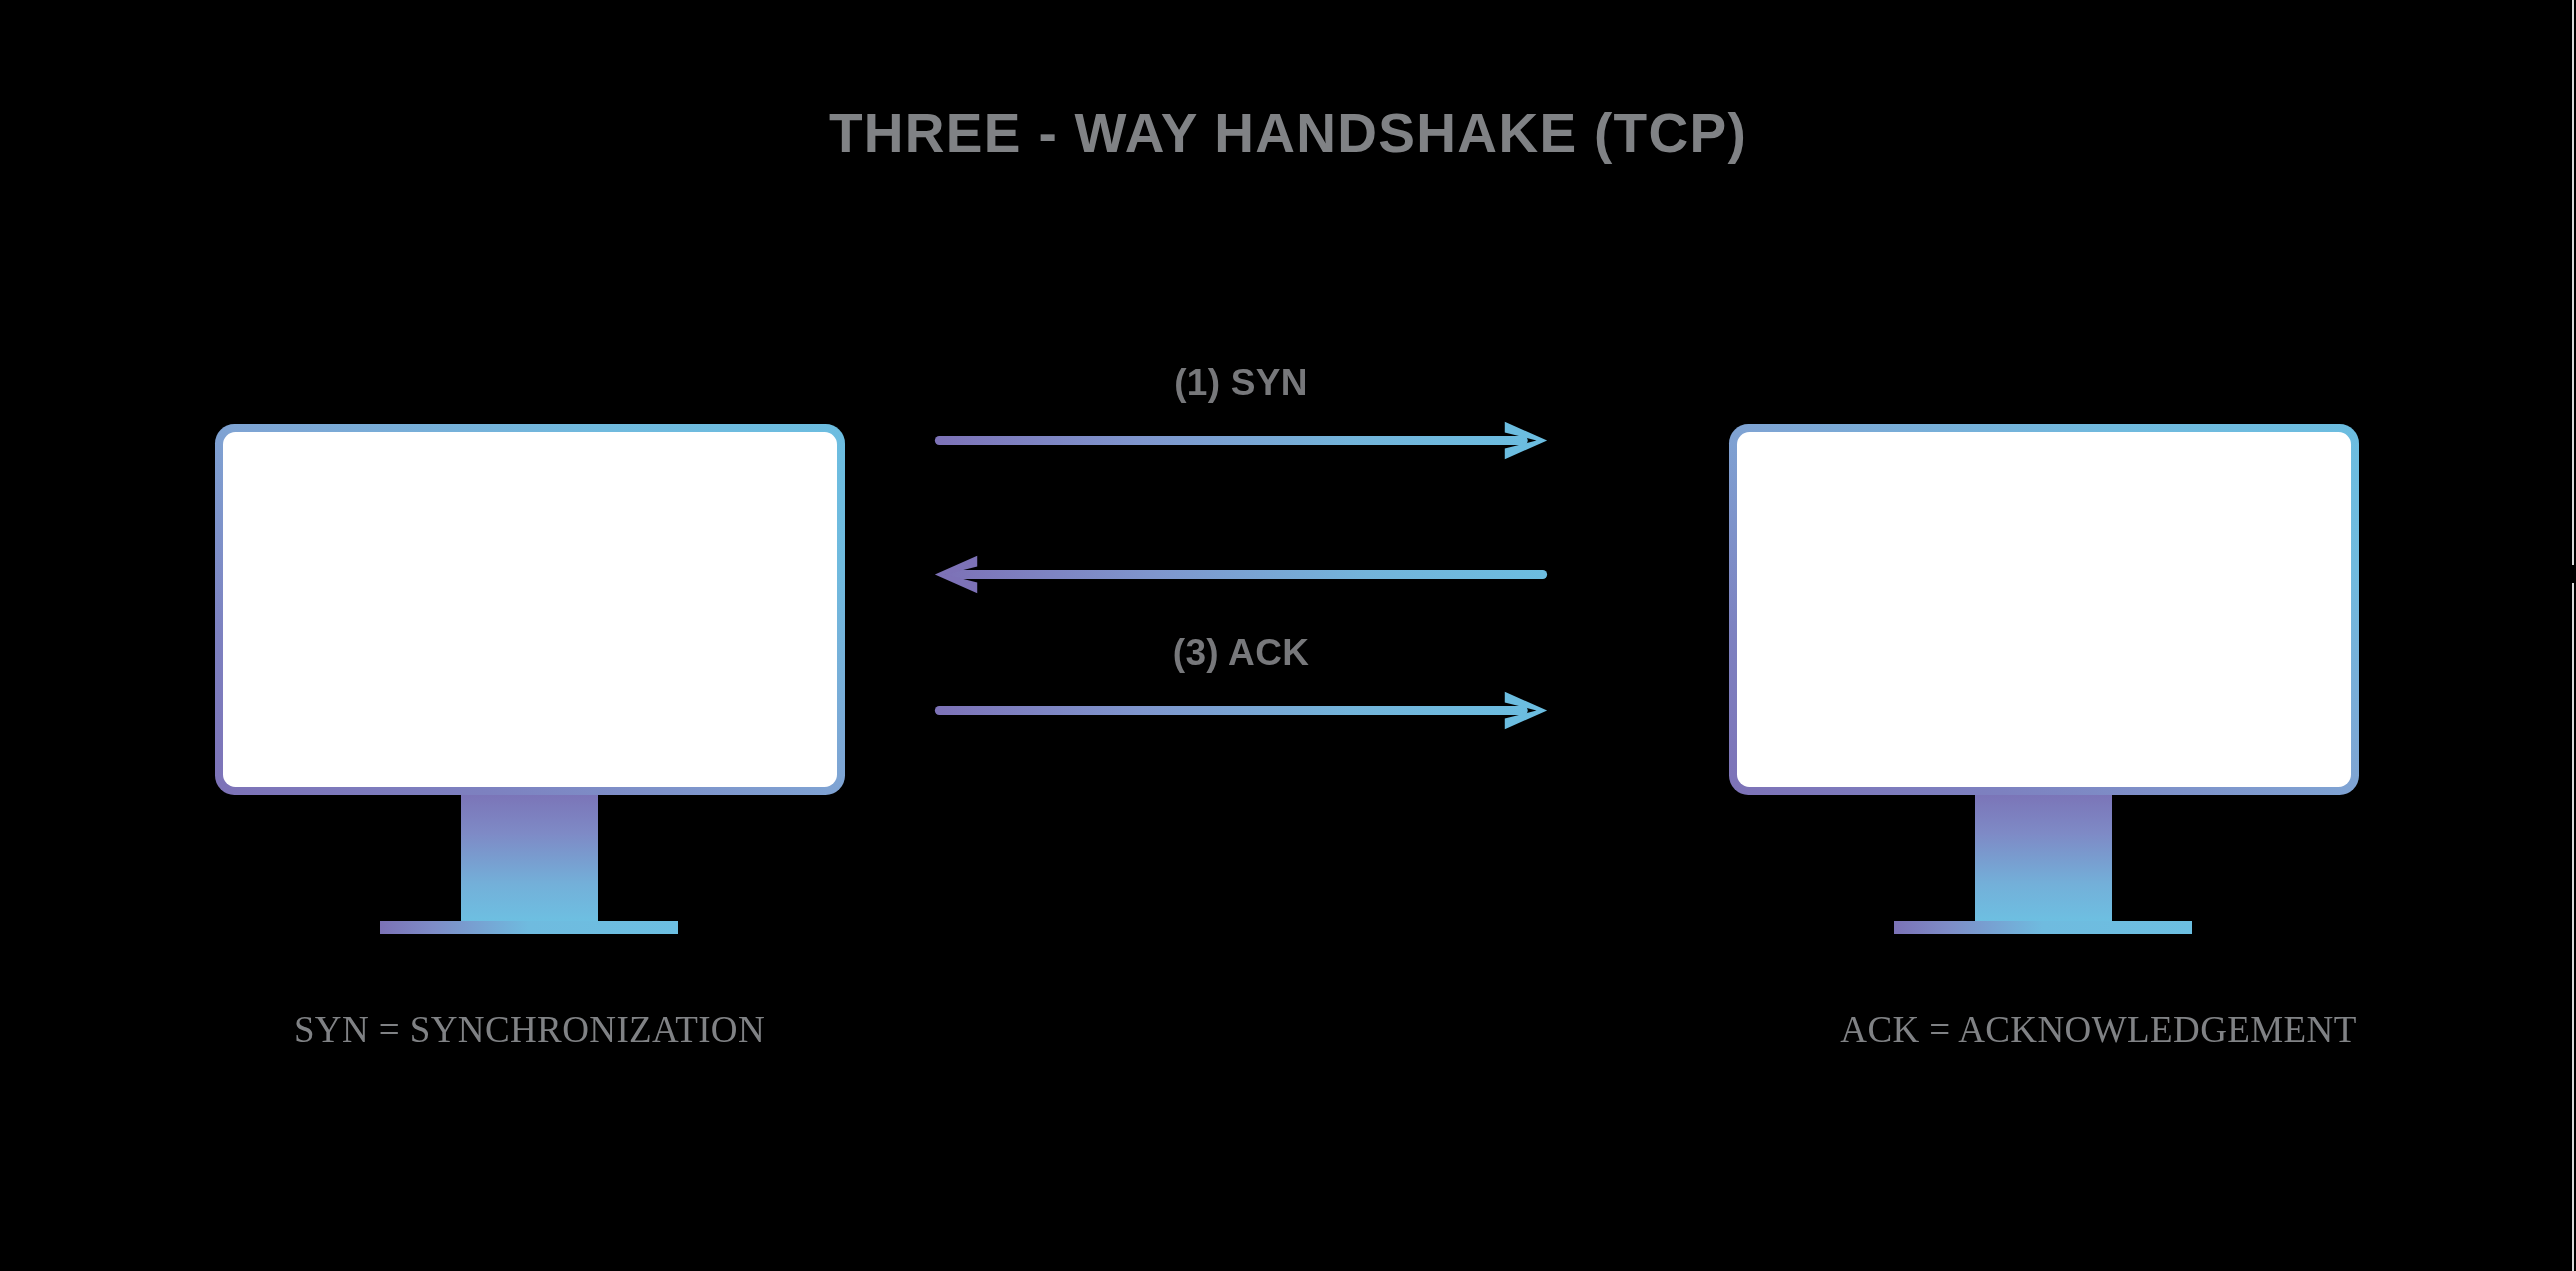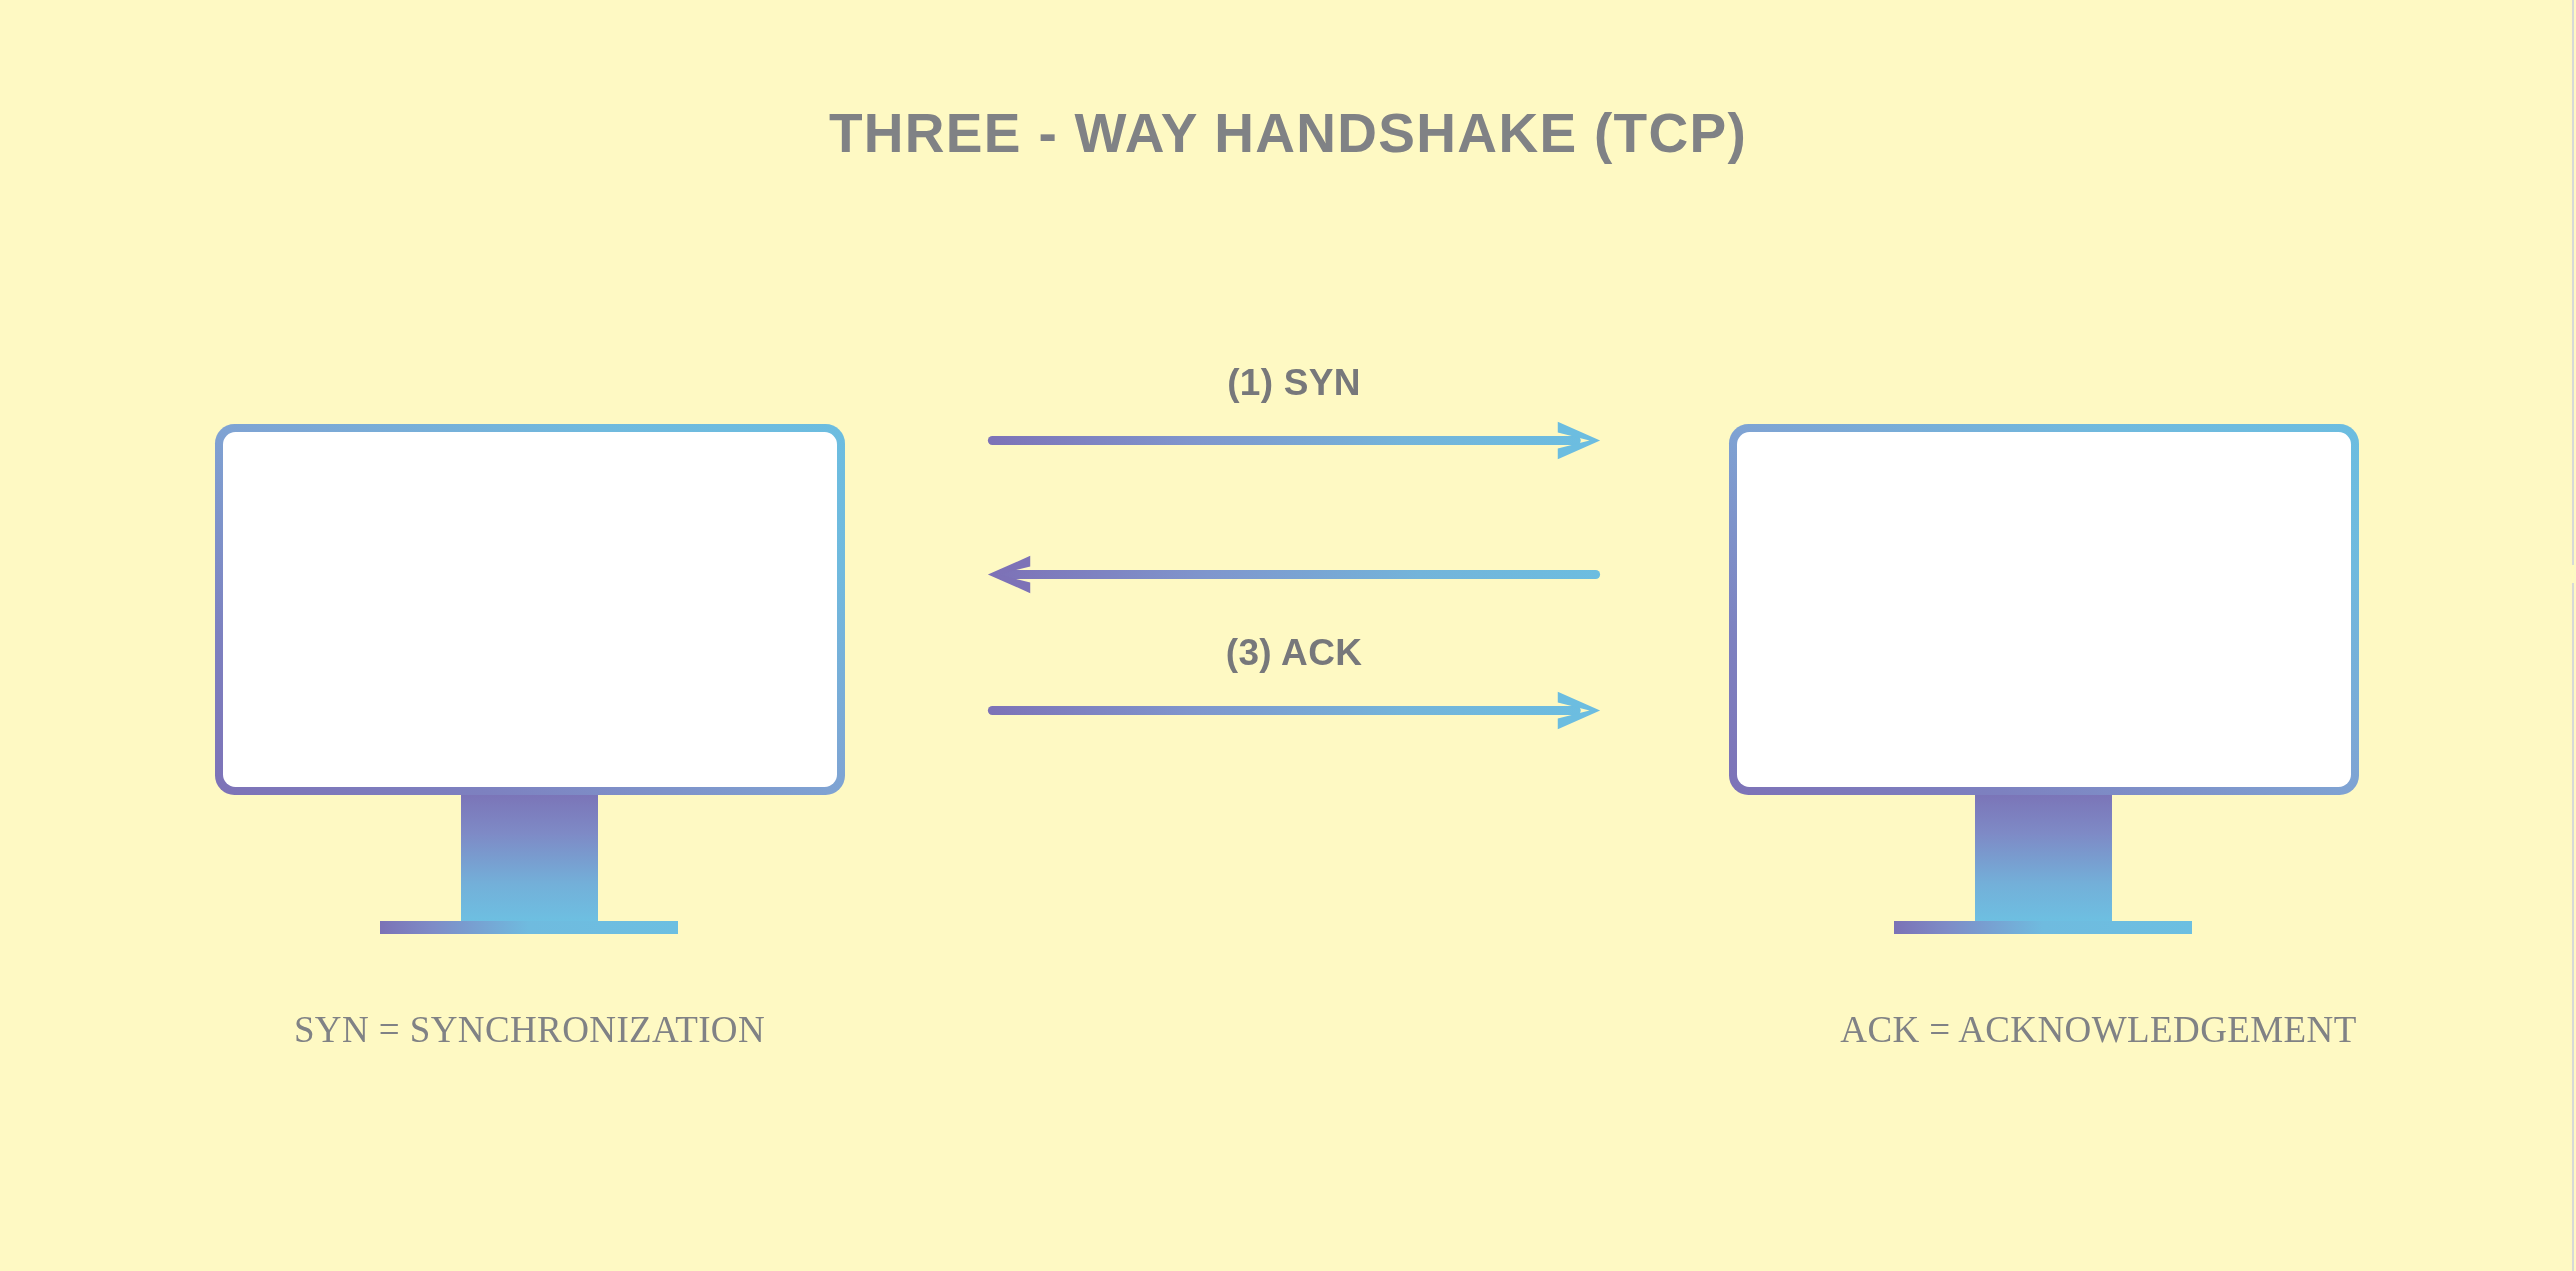--- a/index.html
+++ b/index.html
@@ -13,21 +13,21 @@
     height: 1271px;
     overflow: hidden;
     font-family: "Liberation Sans", "DejaVu Sans", sans-serif;
     -webkit-font-smoothing: antialiased;
   }
 
   #stage {
     position: relative;
     width: 2576px;
     height: 1271px;
-    background: #fef9c3;
+    background: #000000;
   }
 
   
   .page-title {
     position: absolute;
     left: 0;
     top: 106px;
     width: 2576px;
     text-align: center;
     font-size: 55px;
@@ -93,21 +93,21 @@
     color: #808285;
     white-space: nowrap;
     font-family: Liberation Serif, serif;
   }
   .monitor-caption.left  { left: 132px; }
   .monitor-caption.right { left: 1701px; }
 
   
   .arrow-group {
     position: absolute;
-    left: 972px;
+    left: 919px;
     width: 644px;
     height: 106px;
   }
   .arrow-group.a1 { top: 362px; }
   .arrow-group.a2 { top: 496px; }
   .arrow-group.a3 { top: 632px; }
 
   .arrow-label {
     position: absolute;
     left: 0;

